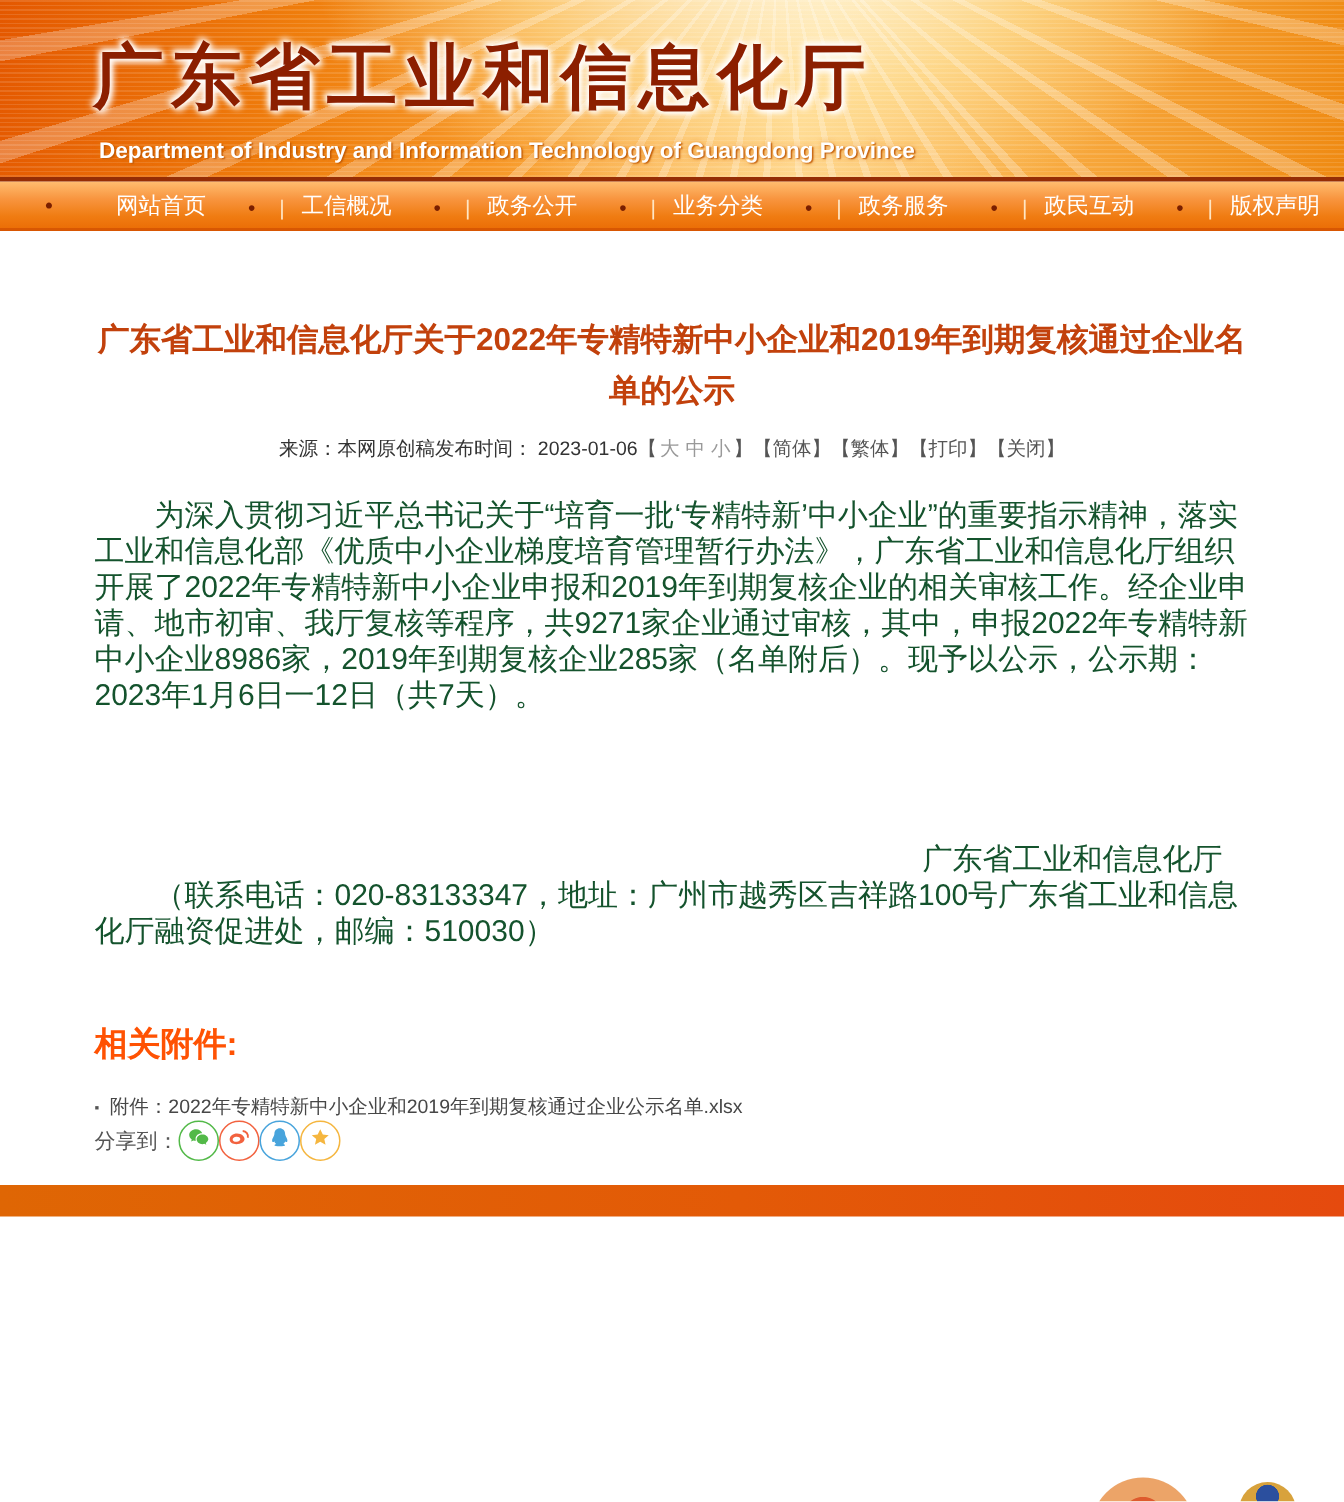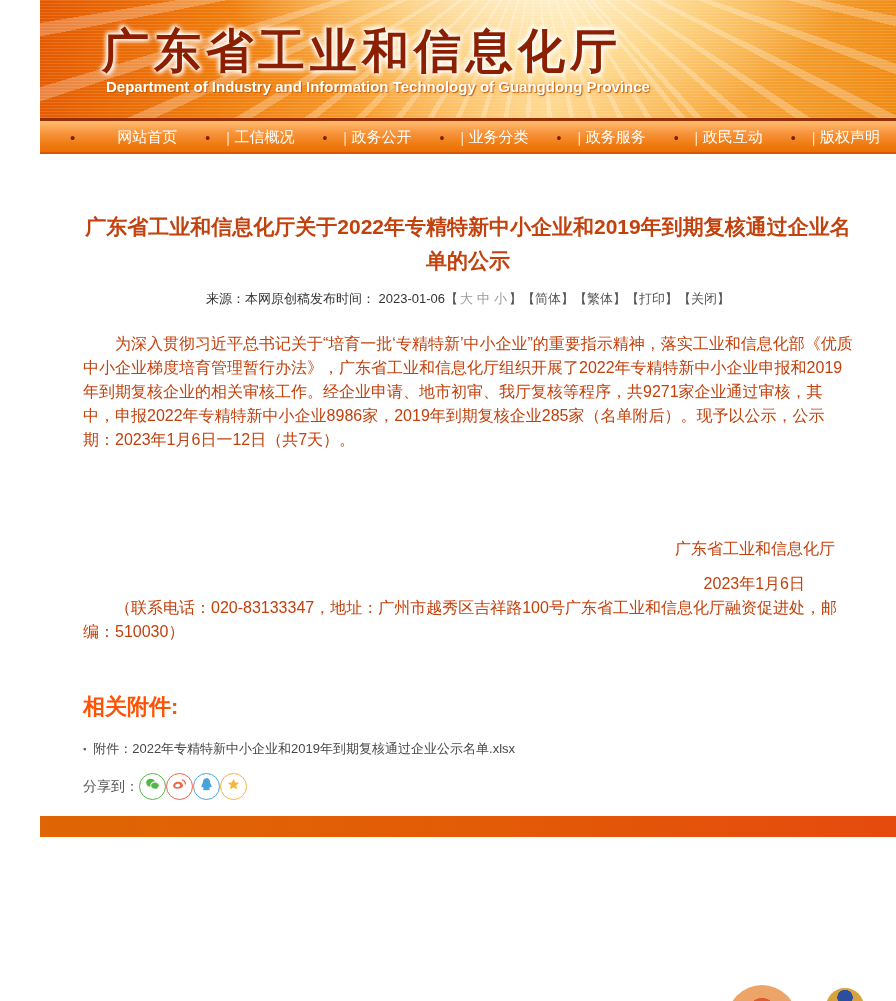--- a/index.html
+++ b/index.html
@@ -1,38 +1,38 @@
 <!DOCTYPE html>
 <html><head>
 <meta charset="utf-8">
 <style>
   * { box-sizing: border-box; margin: 0; padding: 0; }
   html,body { background:#fff; }
   body { font-family: "Liberation Sans", "DejaVu Sans", sans-serif; }
-  .page { position:relative; width:896px; height:1001px; margin:0 auto; background:#fff; overflow:hidden;padding-left:40px; }
+  .page { position:relative; width:896px; height:1001px; margin:0 auto; background:#fff; overflow:hidden; }
 
   
   .banner{
     position:relative; height:118px; overflow:hidden;
     background:
       repeating-linear-gradient(0deg, rgba(255,255,255,0.12) 0 1px, rgba(255,255,255,0) 1px 3px),
       radial-gradient(ellipse 430px 280px at 58% -60px, rgba(255,255,246,0.95), rgba(255,236,170,0.55) 45%, rgba(255,210,120,0) 75%),
       linear-gradient(100deg,#e45800 0%,#ef7d0c 22%,#f89c2c 40%,#ffd084 60%,#f9ae45 76%,#ef8a12 100%);
   }
   .banner::before{
     content:""; position:absolute; inset:0;
     background: repeating-conic-gradient(from 140deg at 58% -60px, rgba(255,255,255,0.25) 0deg 1.5deg, rgba(255,255,255,0) 1.5deg 7deg);
   }
   .banner-title{
     position:absolute; left:62px; top:20px; font-size:47px; font-weight:bold; letter-spacing:5px;
     color:#8c1f00;
     text-shadow: 0 0 3px #fff, 0 0 6px #fff, 2px 2px 4px rgba(255,255,255,0.9), -2px -2px 4px rgba(255,255,255,0.9);
   }
   .banner-sub{
-    position:absolute; left:66px; top:78px; font-size:15px; font-weight:bold; color:#fff;
+    position:absolute; left:66px; top:92px; font-size:15px; font-weight:bold; color:#fff;
     text-shadow: 1px 1px 1px rgba(190,85,0,0.9), 0 0 4px rgba(230,120,0,0.6);
   }
 
   
   .nav{
     display:flex; align-items:center; height:36px; padding:0 16px 0 30px;
     border-top:3px solid #952d05;
     background: linear-gradient(180deg,#ffbd70 0%,#f8953f 35%,#f07c12 70%,#ea6b04 100%);
     box-shadow: inset 0 -2px 0 rgba(200,70,0,0.55);
   }
@@ -44,35 +44,35 @@
   .nav-pipe{ color:#ffe6c4; font-size:14px; margin-left:16px; }
   .nav-cell:last-child .nav-dot, .nav-cell:last-child .nav-pipe{ display:none; }
 
   
   .content{ width:770px; margin:0 auto; padding-top:56px; color:#000; }
   .article-title{ font-size:21px; line-height:34px; font-weight:bold; text-align:center; color:#c2410c; }
   .meta{ display:flex; justify-content:center; align-items:center; margin-top:12px; font-size:13px; color:#333; white-space:nowrap; }
   .meta .ctrl{ color:#555; cursor:pointer; }
   .meta .size-group{ color:#555; cursor:pointer; }
   .meta .size-letter{ color:#999; margin:0 2px; }
-  .article-body p{ font-size:16px; line-height:24px; text-indent:2em; color:#c2410c; }
+  .article-body p{ font-size:20px; line-height:24px; text-indent:2em; color:#14532d; }
   .para-1{ margin-top:24px; }
   .para-2{ margin-top:10px; }
   .attach-line{ margin-top:46px; }
   .sig-org{ margin-top:85px; font-size:16px; line-height:24px; text-align:right; padding-right:18px; }
   .sig-date{ margin-top:11px; font-size:16px; line-height:24px; text-align:right; padding-right:48px; }
   .contact{ font-size:16px; line-height:25px; text-indent:2em; }
 
   
   .related{ margin-top:48px; }
   .related-heading{ color:#ff5203; font-size:22px; font-weight:bold; }
   .attach-list{ margin-top:18px; }
   .attach-item{ display:flex; align-items:center; gap:7px; font-size:13px; color:#474747; cursor:pointer; }
   .attach-bullet{ font-size:9px; color:#555; }
-  .share-row{ margin-top:15px; display:flex; align-items:center; gap:0; }
+  .share-row{ display:flex; align-items:center; gap:0; }
   .share-label{ font-size:14px; color:#555; }
   .share-btn{ width:27px; height:27px; border-radius:50%; border:1.5px solid; display:flex; align-items:center; justify-content:center; cursor:pointer; background:#fff; }
   .share-wechat{ border-color:#52b948; }
   .share-weibo{ border-color:#f2623f; }
   .share-qq{ border-color:#48a4dc; }
   .share-qzone{ border-color:#f5b63f; }
 
   
   .footer-bar{ height:21px; margin-top:16px; background:linear-gradient(90deg,#df6604 0%,#e35a07 55%,#e54a0e 100%); }
 
@@ -146,21 +146,20 @@
       <span class="size-group"><span>【</span><span class="size-letter">大</span><span class="size-letter">中</span><span class="size-letter">小</span><span>】</span></span>
       <span class="ctrl">【简体】</span>
       <span class="ctrl">【繁体】</span>
       <span class="ctrl">【打印】</span>
       <span class="ctrl">【关闭】</span>
     </div>
 
     <div class="article-body">
       <p class="para-1">为深入贯彻习近平总书记关于“培育一批‘专精特新’中小企业”的重要指示精神，落实工业和信息化部《优质中小企业梯度培育管理暂行办法》，广东省工业和信息化厅组织开展了2022年专精特新中小企业申报和2019年到期复核企业的相关审核工作。经企业申请、地市初审、我厅复核等程序，共9271家企业通过审核，其中，申报2022年专精特新中小企业8986家，2019年到期复核企业285家（名单附后）。现予以公示，公示期：2023年1月6日一12日（共7天）。</p>
       <p class="sig-org">广东省工业和信息化厅</p>
-      <p class="sig-date">2023年1月6日</p>
       <p class="contact">（联系电话：020-83133347，地址：广州市越秀区吉祥路100号广东省工业和信息化厅融资促进处，邮编：510030）</p>
     </div>
 
     <div class="related">
       <div class="related-heading">相关附件:</div>
       <div class="attach-list">
 
       <div class="attach-item">
           <span class="attach-bullet">▪</span>
           <span>附件：2022年专精特新中小企业和2019年到期复核通过企业公示名单.xlsx</span>

